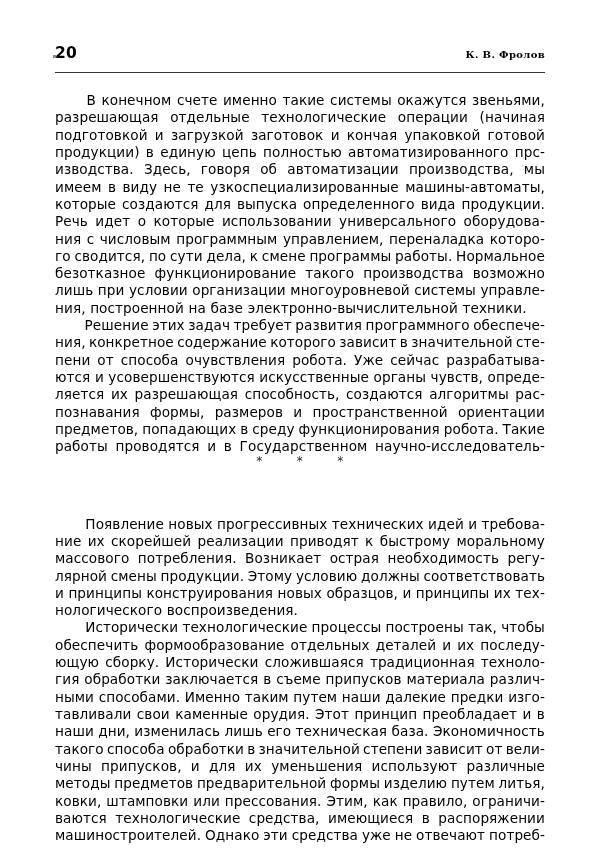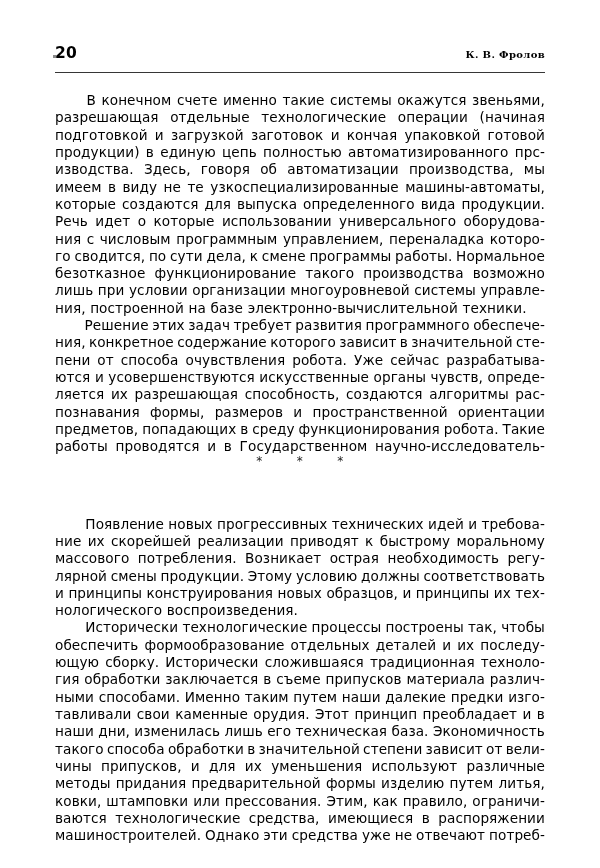--- a/index.html
+++ b/index.html
@@ -462,21 +462,21 @@
           <span>припусков,</span>
           <span>и</span>
           <span>для</span>
           <span>их</span>
           <span>уменьшения</span>
           <span>используют</span>
           <span>различные</span>
         </span>
         <span class="ln j">
           <span>методы</span>
-          <span>придания</span>
+          <span>предметов</span>
           <span>предварительной</span>
           <span>формы</span>
           <span>изделию</span>
           <span>путем</span>
           <span>литья,</span>
         </span>
         <span class="ln j">
           <span>ковки,</span>
           <span>штамповки</span>
           <span>или</span>

